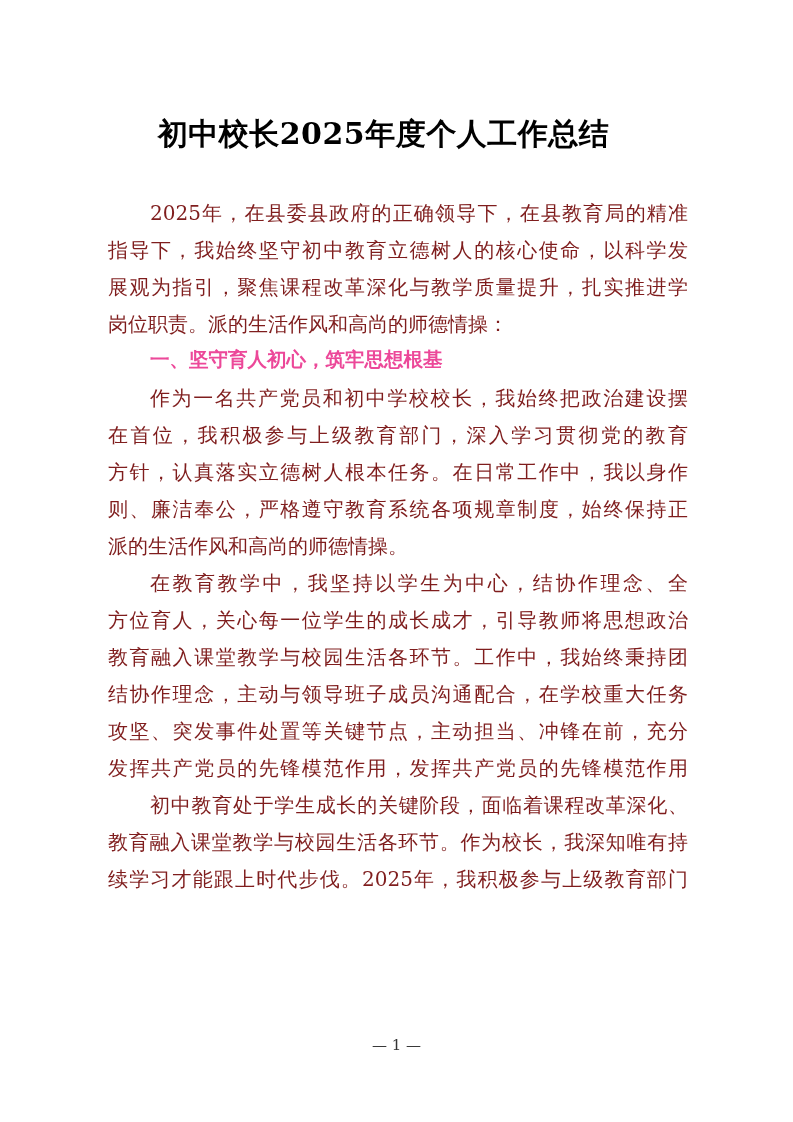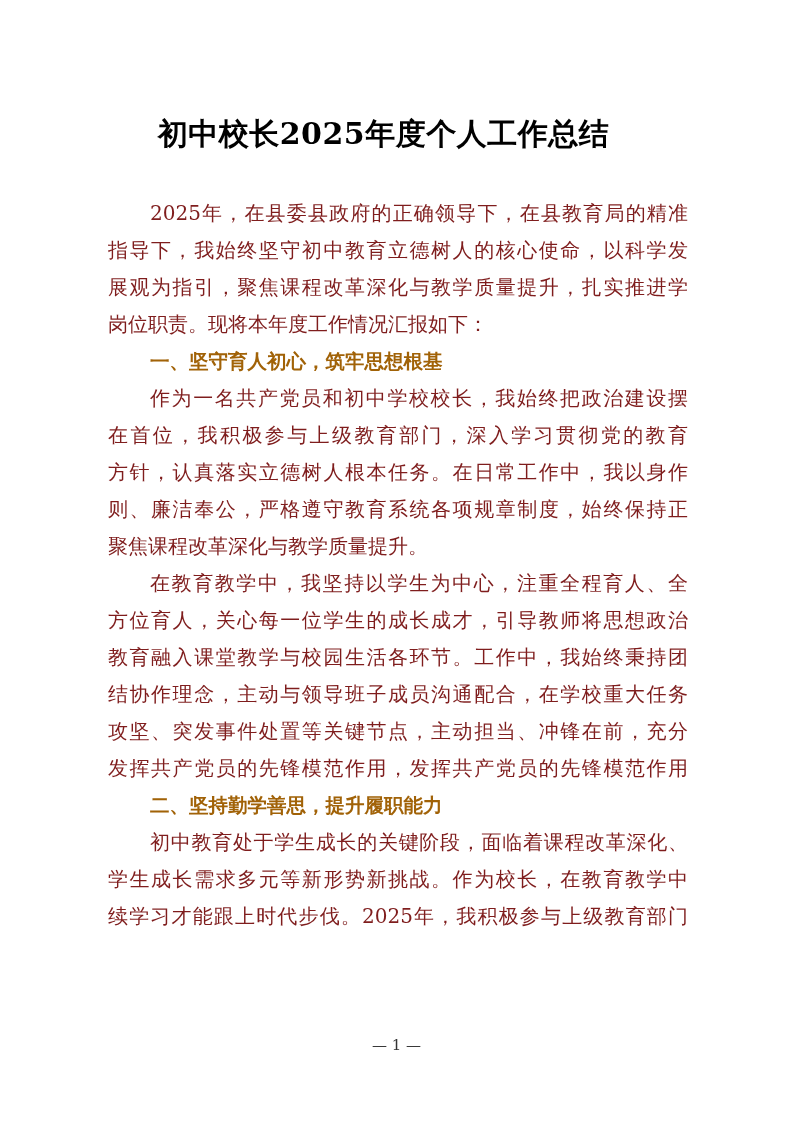--- a/index.html
+++ b/index.html
@@ -50,25 +50,25 @@
       text-align-last: justify;
       color: #7f1d1d;
     }
     .line.last {
       text-align-last: left;
     }
     .line.indent {
       padding-left: 42px;
     }
     .line.heading {
-      font-family: Liberation Serif, serif;
+      font-family: Liberation Mono, monospace;
       font-weight: bold;
       font-size: 19.5px;
       text-align-last: left;
-      color: #a16207;
+      color: #ec4899;
     }
     .page-number {
       position: absolute;
       left: 0;
       width: 793px;
       top: 1036px;
       text-align: center;
       font-family: "DejaVu Serif", "Liberation Serif", serif;
       font-size: 15px;
       color: #333333;
@@ -77,33 +77,32 @@
 </head>
 <body>
 
 <div class="page">
   <div class="title">初中校长2025年度个人工作总结</div>
 
   <div class="body" id="doc-body">
       <div class="line indent">2025年，在县委县政府的正确领导下，在县教育局的精准</div>
       <div class="line">指导下，我始终坚守初中教育立德树人的核心使命，以科学发</div>
       <div class="line">展观为指引，聚焦课程改革深化与教学质量提升，扎实推进学</div>
-      <div class="line last">岗位职责。现将本年度工作情况汇报如下：</div>
+      <div class="line last">岗位职责。派的生活作风和高尚的师德情操：</div>
       <div class="line heading indent">一、坚守育人初心，筑牢思想根基</div>
       <div class="line indent">作为一名共产党员和初中学校校长，我始终把政治建设摆</div>
       <div class="line">在首位，我积极参与上级教育部门，深入学习贯彻党的教育</div>
       <div class="line">方针，认真落实立德树人根本任务。在日常工作中，我以身作</div>
       <div class="line">则、廉洁奉公，严格遵守教育系统各项规章制度，始终保持正</div>
-      <div class="line last">聚焦课程改革深化与教学质量提升。</div>
-      <div class="line indent">在教育教学中，我坚持以学生为中心，注重全程育人、全</div>
+      <div class="line last">派的生活作风和高尚的师德情操。</div>
+      <div class="line indent">在教育教学中，我坚持以学生为中心，结协作理念、全</div>
       <div class="line">方位育人，关心每一位学生的成长成才，引导教师将思想政治</div>
       <div class="line">教育融入课堂教学与校园生活各环节。工作中，我始终秉持团</div>
       <div class="line">结协作理念，主动与领导班子成员沟通配合，在学校重大任务</div>
       <div class="line">攻坚、突发事件处置等关键节点，主动担当、冲锋在前，充分</div>
       <div class="line">发挥共产党员的先锋模范作用，发挥共产党员的先锋模范作用</div>
-      <div class="line heading indent">二、坚持勤学善思，提升履职能力</div>
       <div class="line indent">初中教育处于学生成长的关键阶段，面临着课程改革深化、</div>
-      <div class="line">学生成长需求多元等新形势新挑战。作为校长，在教育教学中</div>
+      <div class="line">教育融入课堂教学与校园生活各环节。作为校长，我深知唯有持</div>
       <div class="line">续学习才能跟上时代步伐。2025年，我积极参与上级教育部门</div>
     </div>
 
   <div class="page-number">— 1 —</div>
 </div>
 
 </body></html>

